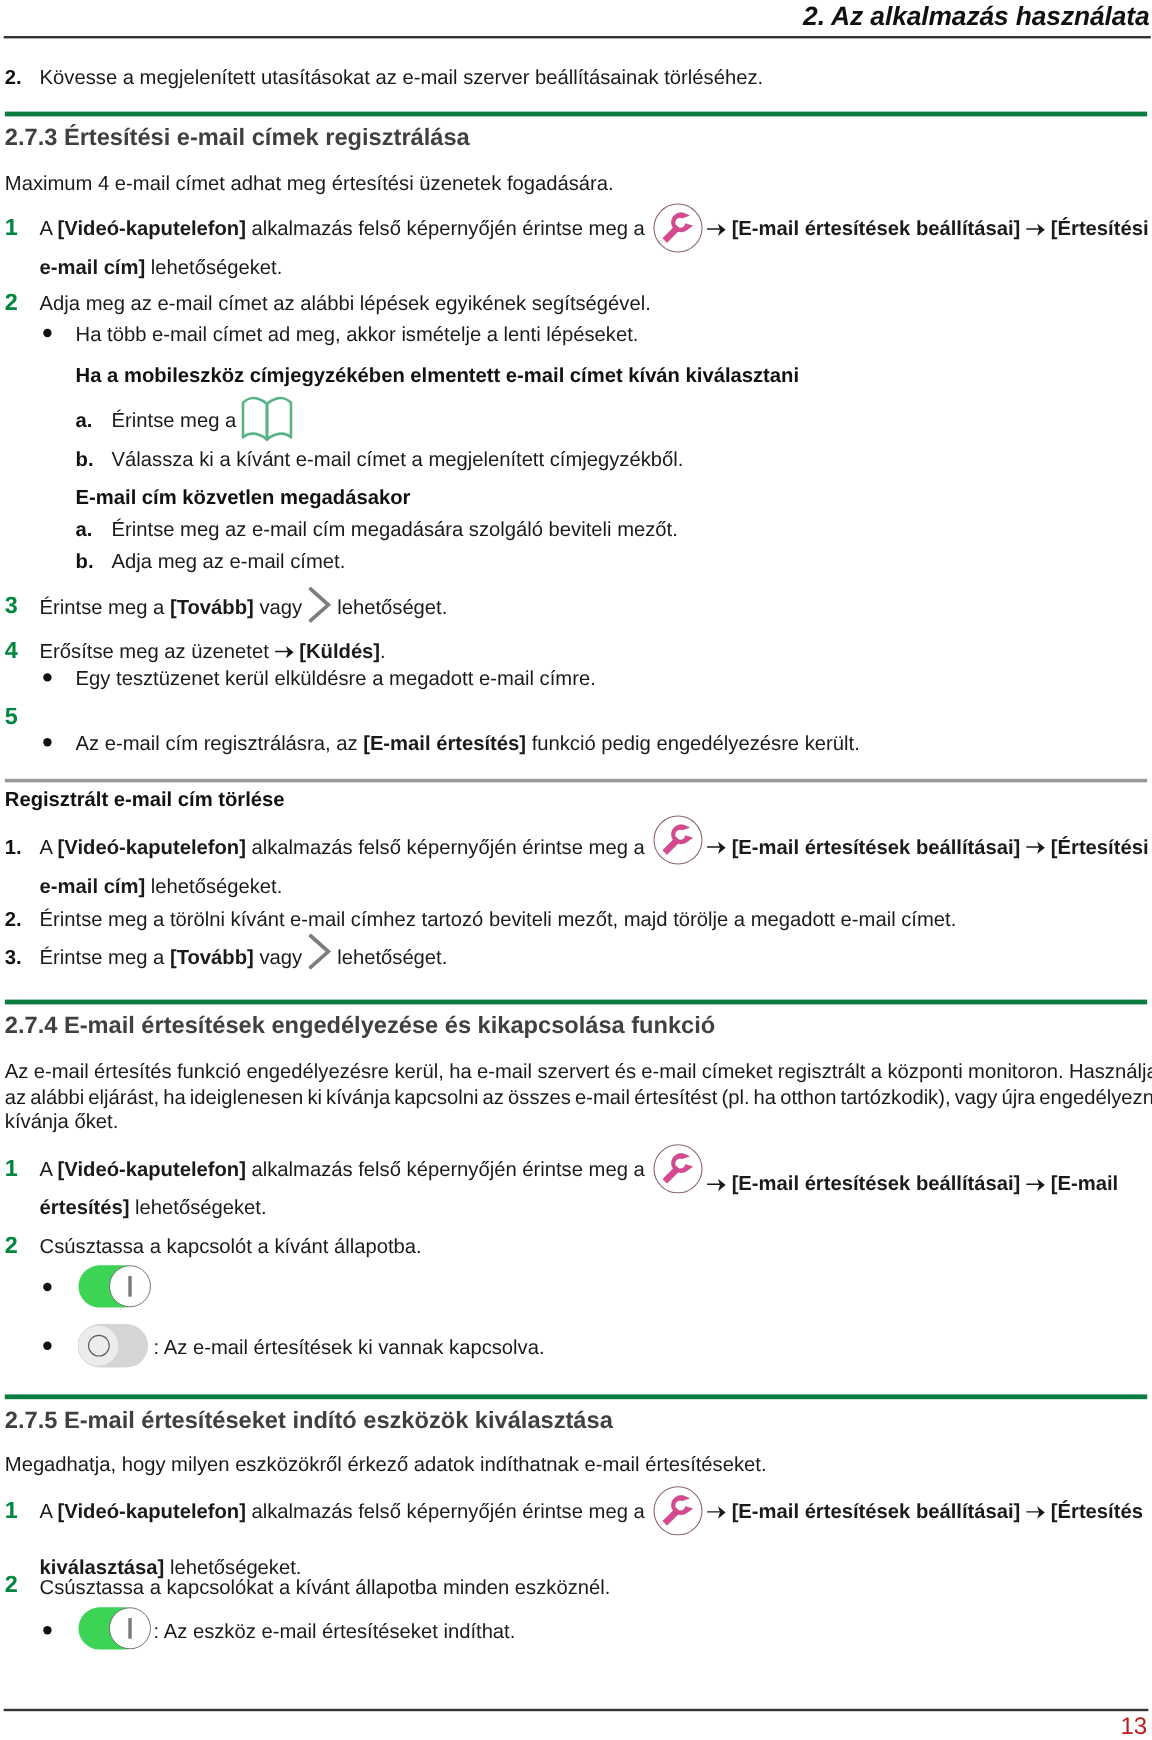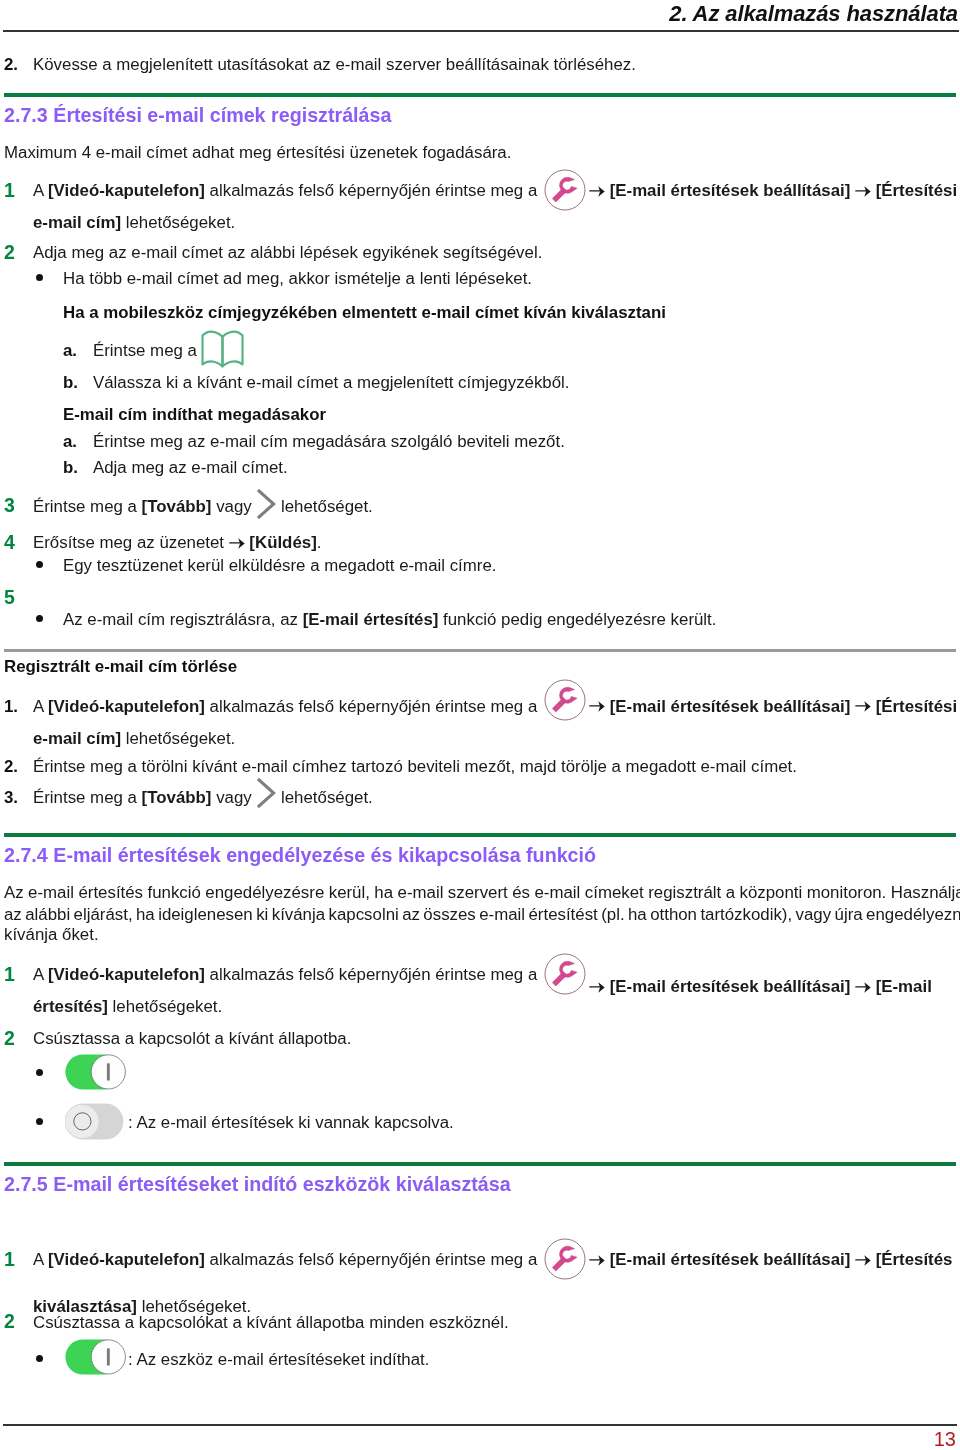--- a/index.html
+++ b/index.html
@@ -7,21 +7,21 @@
   body{width:960px;height:1450px;font-family:"Liberation Sans",sans-serif;color:#1a1a1a;}
   .page{position:relative;width:960px;height:1450px;overflow:hidden;background:#fff;}
   .abs{position:absolute;}
   
   .runhead{top:1px;right:2px;font-size:22px;font-weight:bold;font-style:italic;color:#111;white-space:nowrap;letter-spacing:-0.1px;}
   .rule-top{left:3px;top:30px;width:956px;height:1.6px;background:#333;}
   .rule-bot{left:3px;top:1424px;width:954px;height:1.6px;background:#333;}
   .pagenum{top:1428px;right:4px;font-size:20px;color:#b91c1c;}
   
   .greenrule{left:4px;height:4px;background:#0a7d3e;}
-  .h2{left:4px;font-size:19.7px;font-weight:bold;color:#8b5cf6;white-space:nowrap;}
+  .h2{left:4px;font-size:19.7px;font-weight:bold;color:#404040;white-space:nowrap;}
   
   .t{font-size:16.85px;line-height:16.85px;color:#1a1a1a;white-space:nowrap;}
   .num{font-size:19.5px;line-height:19.5px;font-weight:bold;color:#00863f;}
   .numk{font-size:16.85px;line-height:16.85px;font-weight:bold;color:#111;}
   .bullet{width:7.2px;height:7.2px;border-radius:50%;background:#111;}
   b{font-weight:bold;}
   .jline{font-size:16.85px;line-height:16.85px;color:#1a1a1a;white-space:nowrap;}
   .grayrule{background:#9a9a9a;height:3px;left:4px;}
   .bhead{font-size:16.85px;line-height:16.85px;font-weight:bold;color:#111;white-space:nowrap;}
   .arrow{display:inline-block;width:16px;height:11px;vertical-align:-0.8px;}
@@ -69,21 +69,21 @@
   <div class="abs t" style="left:93px;top:343.1px;">Érintse meg a</div>
   <svg class="abs" style="left:201.3px;top:330.3px;" width="43" height="38" viewBox="0 0 43 38">
       <g fill="none" stroke="#58b286" stroke-width="2.2" stroke-linejoin="round" stroke-linecap="round">
         <path d="M 1.5 5.6 C 4.5 2.4 9.5 0.9 14.0 2.3 C 17.6 3.4 20.2 5.4 21.4 6.6 L 21.4 36.4 C 20.0 34.8 17.4 33.0 14.0 32.0 C 9.5 30.7 4.5 31.8 1.5 34.4 Z"></path>
         <path d="M 41.5 5.6 C 38.5 2.4 33.5 0.9 29.0 2.3 C 25.4 3.4 22.8 5.4 21.6 6.6 L 21.6 36.4 C 23.0 34.8 25.6 33.0 29.0 32.0 C 33.5 30.7 38.5 31.8 41.5 34.4 Z"></path>
       </g>
     </svg>
   <div class="abs numk" style="left:63px;top:374.5px;">b.</div>
   <div class="abs t" style="left:93px;top:374.5px;">Válassza ki a kívánt e-mail címet a megjelenített címjegyzékből.</div>
 
-  <div class="abs bhead" style="left:63px;top:406.8px;">E-mail cím indíthat megadásakor</div>
+  <div class="abs bhead" style="left:63px;top:406.8px;">E-mail cím közvetlen megadásakor</div>
   <div class="abs numk" style="left:63px;top:433.9px;">a.</div>
   <div class="abs t" style="left:93px;top:433.9px;">Érintse meg az e-mail cím megadására szolgáló beviteli mezőt.</div>
   <div class="abs numk" style="left:63px;top:460.1px;">b.</div>
   <div class="abs t" style="left:93px;top:460.1px;">Adja meg az e-mail címet.</div>
 
   <div class="abs num" style="left:4px;top:496.2px;">3</div>
   <div class="abs t" style="left:33px;top:498.6px;"><span>Érintse meg a </span><b>[Tovább]</b><span> vagy</span></div>
   <svg class="abs" style="left:257px;top:489px;" width="19" height="30" viewBox="0 0 19 30">
       <path d="M 2 2 L 16.6 15 L 2 28" fill="none" stroke="#7e7e7e" stroke-width="3.1" stroke-linecap="square" stroke-linejoin="miter"></path>
     </svg>
@@ -169,20 +169,21 @@
   <div class="abs bullet" style="left:36px;top:1117.6px;"></div>
   <svg class="abs" style="left:64.6px;top:1102.6px;" width="60" height="37" viewBox="0 0 60 37">
       <rect x="0.4" y="0.4" width="58" height="36.2" rx="18.1" fill="#d5d5d5"></rect>
       <circle cx="17.0" cy="18.5" r="17.1" fill="#ececec" stroke="#cfcfcf" stroke-width="0.7"></circle>
       <circle cx="17.4" cy="18.4" r="8.6" fill="none" stroke="#5d5d5d" stroke-width="0.95"></circle>
     </svg>
   <div class="abs t" style="left:128px;top:1114.9px;">: Az e-mail értesítések ki vannak kapcsolva.</div>
 
   <div class="abs greenrule" style="top:1161.5px;width:952px;"></div>
   <div class="abs h2" style="top:1173.3px;">2.7.5 E-mail értesítéseket indító eszközök kiválasztása</div>
+  <div class="abs t" style="left:4px;top:1213.2px;">Megadhatja, hogy milyen eszközökről érkező adatok indíthatnak e-mail értesítéseket.</div>
 
   <div class="abs num" style="left:4px;top:1249.7px;">1</div>
   <div class="abs t" style="left:33px;top:1252.1px;"><span>A </span><b>[Videó-kaputelefon]</b><span> alkalmazás felső képernyőjén érintse meg a</span></div>
   <svg class="abs" style="left:544px;top:1238.4px;" width="42" height="42" viewBox="0 0 42 42">
       <circle cx="21" cy="21" r="20" fill="none" stroke="#8b6472" stroke-width="0.9"></circle>
       <g fill="#d6488f" stroke="#bb3f7d" stroke-width="0.45" stroke-linejoin="round">
         <path d="M 8.33 29.56 L 11.87 33.09 L 22.83 22.13 L 19.29 18.60 Z"></path>
         <path d="M 30.5 10.6 L 25.6 8.5 A 8.0 8.0 0 1 0 28.4 22.6 L 33.1 19.2 L 27.2 17.4 A 4.4 4.4 0 1 1 24.6 12.6 Z"></path>
       </g>
     </svg>

